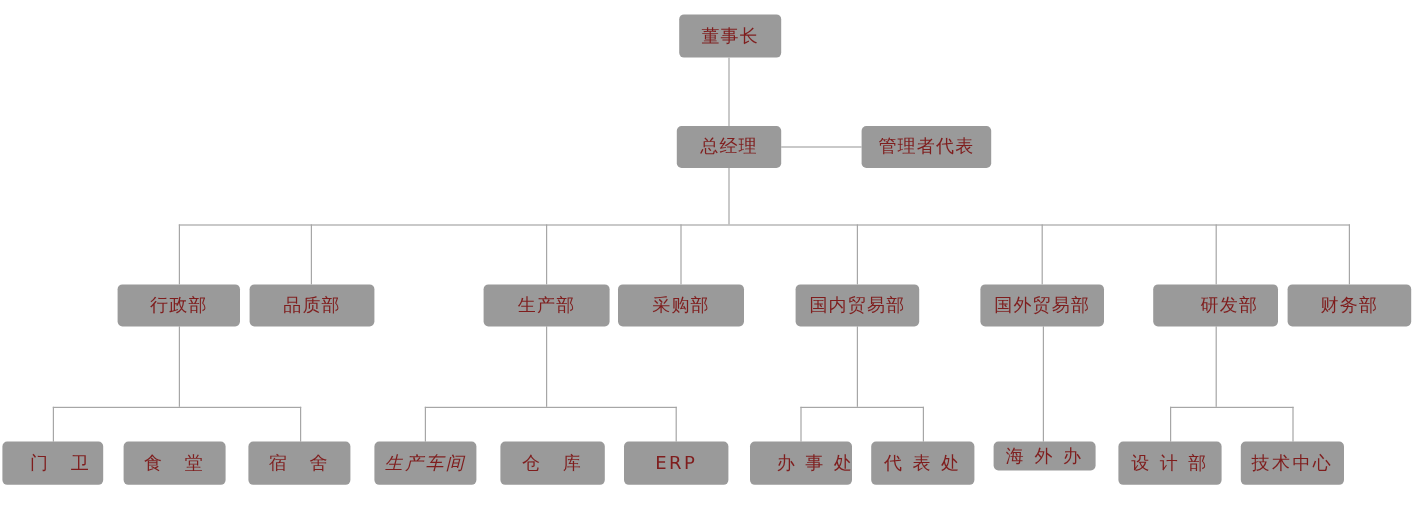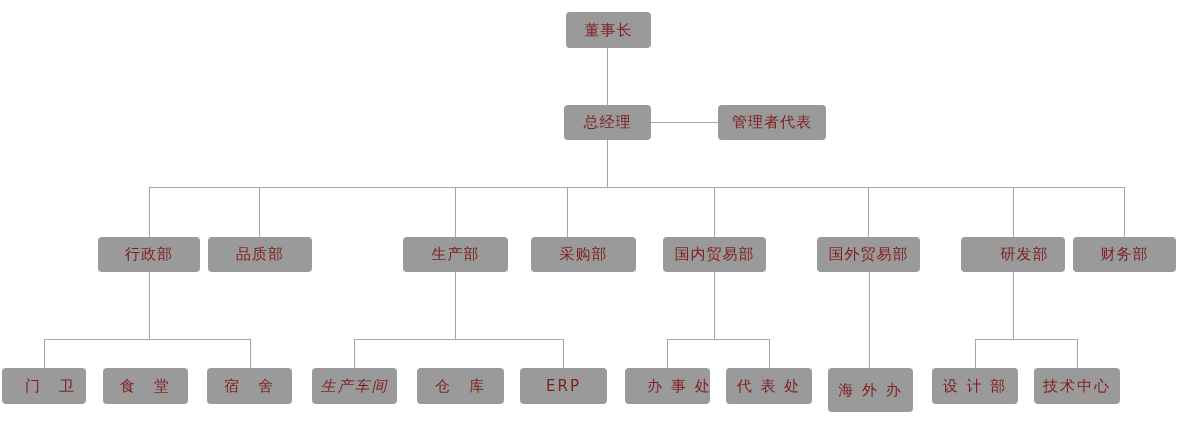--- a/index.html
+++ b/index.html
@@ -75,31 +75,31 @@
   <div class="ln" style="left:1077px;top:339px; width:1px;   height:29px;"></div>
 
   <div class="node" style="left:566px; top:12px;  width:85px;  height:36px;">董事长</div>
 
   <div class="node" style="left:564px; top:105px; width:87px;  height:35px;">总经理</div>
   <div class="node" style="left:718px; top:105px; width:108px; height:35px;">管理者代表</div>
 
   <div class="node" style="left:98px;  top:237px; width:102px; height:35px;">行政部</div>
   <div class="node" style="left:208px; top:237px; width:104px; height:35px;">品质部</div>
   <div class="node" style="left:403px; top:237px; width:105px; height:35px;">生产部</div>
-  <div class="node" style="left:515px; top:237px; width:105px; height:35px;margin-left:16px;">采购部</div>
+  <div class="node" style="left:515px; top:237px; width:105px; height:35px;">采购部</div>
   <div class="node" style="left:663px; top:237px; width:103px; height:35px;">国内贸易部</div>
   <div class="node" style="left:817px; top:237px; width:103px; height:35px;">国外贸易部</div>
   <div class="node" style="left:961px; top:237px; width:104px; height:35px;padding-left:23px;">研发部</div>
   <div class="node" style="left:1073px;top:237px; width:103px; height:35px;">财务部</div>
 
   <div class="node lv4" style="left:2px;   top:368px; width:84px; height:36px;padding-left:13px;">门　卫</div>
   <div class="node lv4" style="left:103px; top:368px; width:85px; height:36px;">食　堂</div>
   <div class="node lv4" style="left:207px; top:368px; width:85px; height:36px;">宿　舍</div>
   <div class="node lv4" style="left:312px; top:368px; width:85px; height:36px;font-style:italic;">生产车间</div>
   <div class="node lv4" style="left:417px; top:368px; width:87px; height:36px;">仓　库</div>
   <div class="node lv4" style="left:520px; top:368px; width:87px; height:36px;">ERP</div>
   <div class="node lv4" style="left:625px; top:368px; width:85px; height:36px;padding-left:24px;">办 事 处</div>
   <div class="node lv4" style="left:726px; top:368px; width:86px; height:36px;">代 表 处</div>
-  <div class="node lv4" style="left:828px; top:368px; width:85px; height:44px;">海 外 办</div>
+  <div class="node lv4" style="left:828px; top:368px; width:85px; height:24px;">海 外 办</div>
   <div class="node lv4" style="left:932px; top:368px; width:86px; height:36px;">设 计 部</div>
   <div class="node lv4" style="left:1034px;top:368px; width:86px; height:36px;">技术中心</div>
 
 </div>
 
 </body></html>

